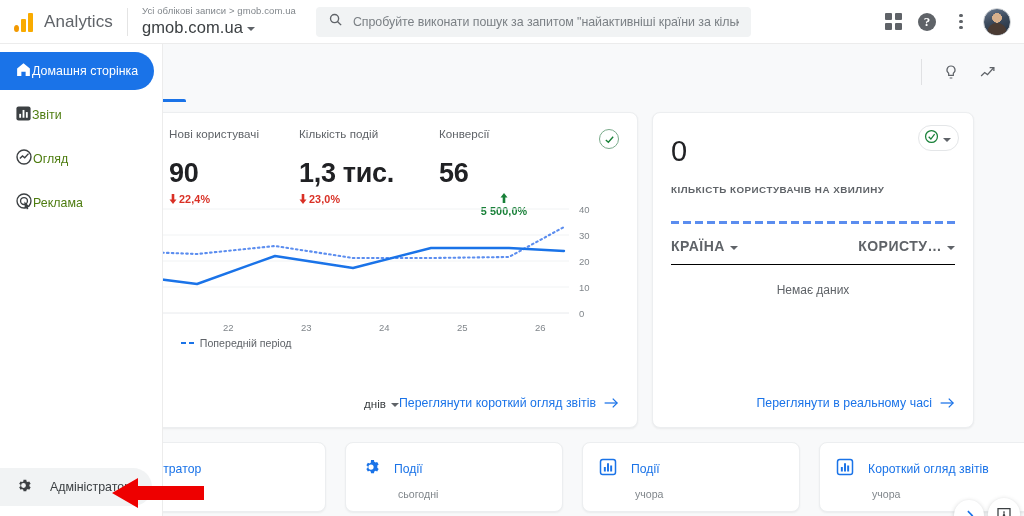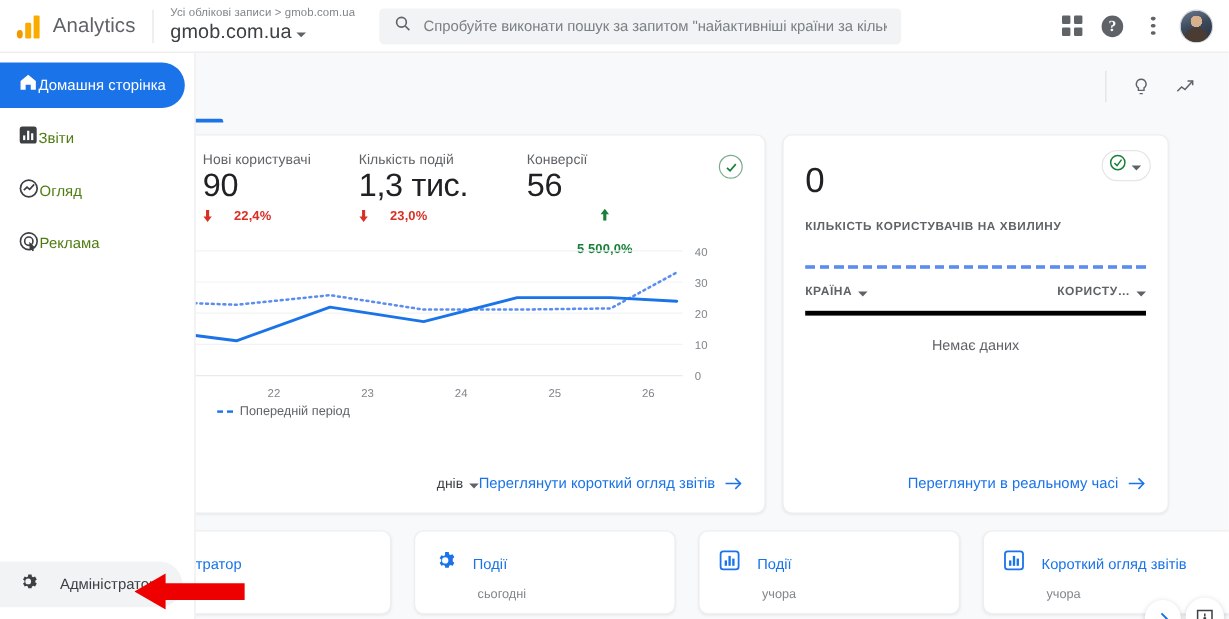--- a/index.html
+++ b/index.html
@@ -104,26 +104,26 @@
   
   .metrics { display: flex; padding: 14px 0 0 0; position: relative; }
   .metric { padding-left: 0; }
   .metric.m1 { width: 130px; margin-left: 60px; }
   .metric.m2 { width: 140px; }
   .metric.m3 { width: 130px; }
   .metric .label {
     font-size: 11.6px; color: #5f6368; letter-spacing: .05px; white-space: nowrap;
   }
   .metric .value {
-    font-size: 27px; color: #202124; font-weight: 400; margin-top: 0;
+    font-size: 27px; color: #202124; font-weight: 700; margin-top: 19px;
     letter-spacing: -.3px; line-height: 1.05;
   }
   .metric .delta {
     font-size: 10.8px; margin-top: 6px; font-weight: bold; letter-spacing: .1px;
-    display: flex; align-items: center; gap: 18px;
+    display: flex; align-items: center; gap: 2px;
   }
   .delta.down { color: #d93025; }
   .delta.up { color: #188038; flex-direction: column; }
   .check-badge {
     position: absolute; right: 18px; top: 16px; width: 20px; height: 20px;
     border-radius: 50%; border: 1.4px solid #7aab8b; display: flex;
     align-items: center; justify-content: center;
   }
 
   
@@ -161,22 +161,22 @@
     text-transform: uppercase; margin-top: 16px;
   }
   .rt-pill {
     position: absolute; right: 14px; top: 12px; height: 26px; border-radius: 13px;
     border: 1px solid #e4e6e8; background: #fff; display: flex; align-items: center;
     gap: 4px; padding: 0 7px 0 5px; cursor: pointer;
   }
   .rt-bars { margin: 26px 18px 0 18px; height: 3px; background: repeating-linear-gradient(to right, #5b8def 0 8px, transparent 8px 12px); }
   .rt-cols {
     display: flex; justify-content: space-between; margin: 14px 18px 0 18px;
-    font-size: 10px; color: #5f6368; letter-spacing: .5px; font-weight: bold; text-transform: uppercase;
-    padding-bottom: 10px; border-bottom: 4px solid #000000;
+    font-size: 14px; color: #5f6368; letter-spacing: .5px; font-weight: bold; text-transform: uppercase;
+    padding-bottom: 10px; border-bottom: 1px solid #000000;
   }
   .rt-col { display: flex; align-items: center; gap: 5px; cursor: pointer; }
   .rt-nodata { text-align: center; font-size: 12px; color: #5f6368; margin-top: 18px; }
   .rt-foot {
     position: absolute; left: 0; bottom: 0; width: 100%; height: 48px;
     display: flex; align-items: center; justify-content: flex-end; padding-right: 18px;
   }
 
   
   .recent-title {

